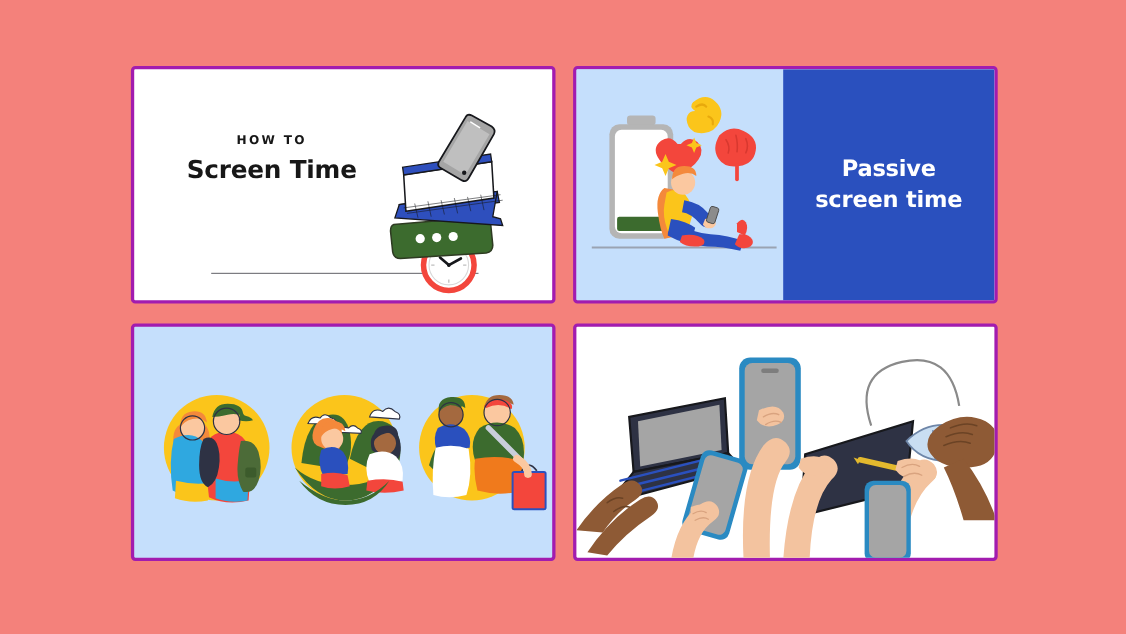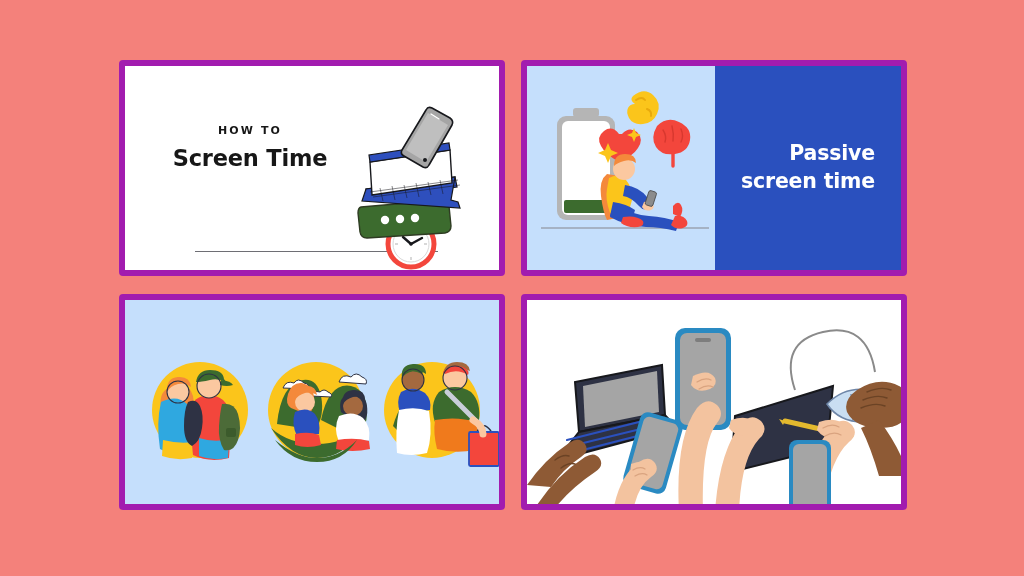--- a/index.html
+++ b/index.html
@@ -14,21 +14,21 @@
     font-family: "DejaVu Sans", "Liberation Sans", sans-serif;
   }
   .stage {
     position: relative;
     width: 1024px;
     height: 576px;
     background: #F4817B;
   }
   .panel {
     position: absolute;
-    border: 6px solid #a21caf;
+    border: 3px solid #a21caf;
     border-radius: 4px;
     overflow: hidden;
     box-sizing: border-box;
   }
   
   #panel-title {
     left: 119px; top: 60px; width: 386px; height: 216px;
     background: #FFFFFF;
   }
   .title-block {
@@ -82,21 +82,21 @@
     background: #2A50BE;
     display: flex;
     align-items: center;
     justify-content: center;
   }
   .passive-label {
     color: #FFFFFF;
     font-size: 20.5px;
     font-weight: bold;
     line-height: 1.35;
-    text-align: right;
+    text-align: center;
     letter-spacing: -0.2px;
   }
   .passive-art {
     position: absolute;
     left: 8px; top: 12px; width: 180px; height: 192px;
   }
   
   #panel-active {
     left: 119px; top: 294px; width: 386px; height: 216px;
     background: #C5DFFC;

